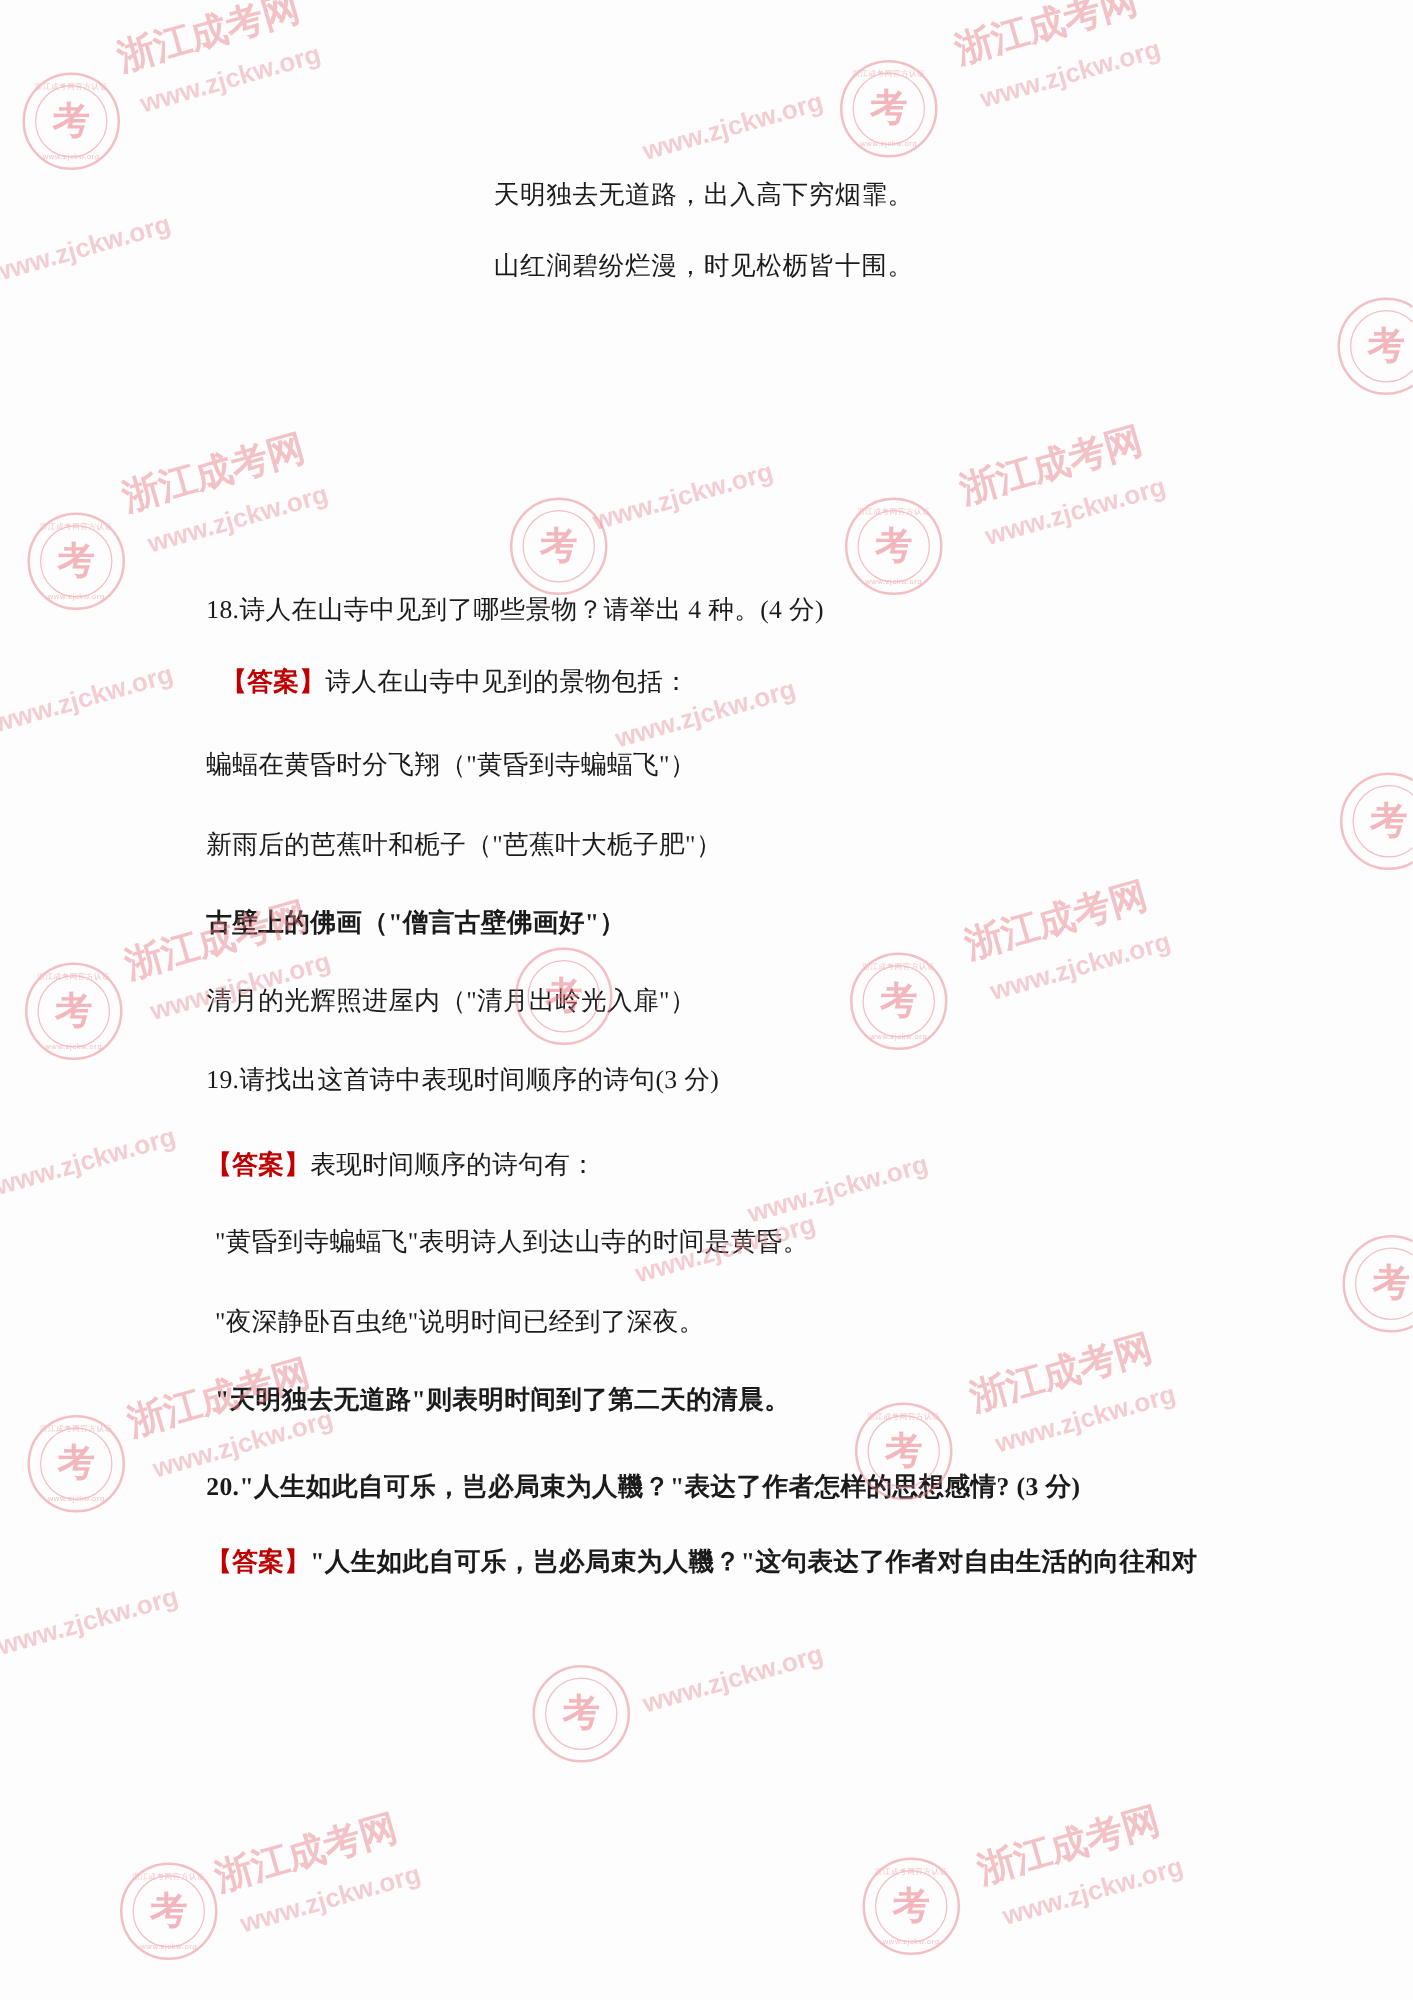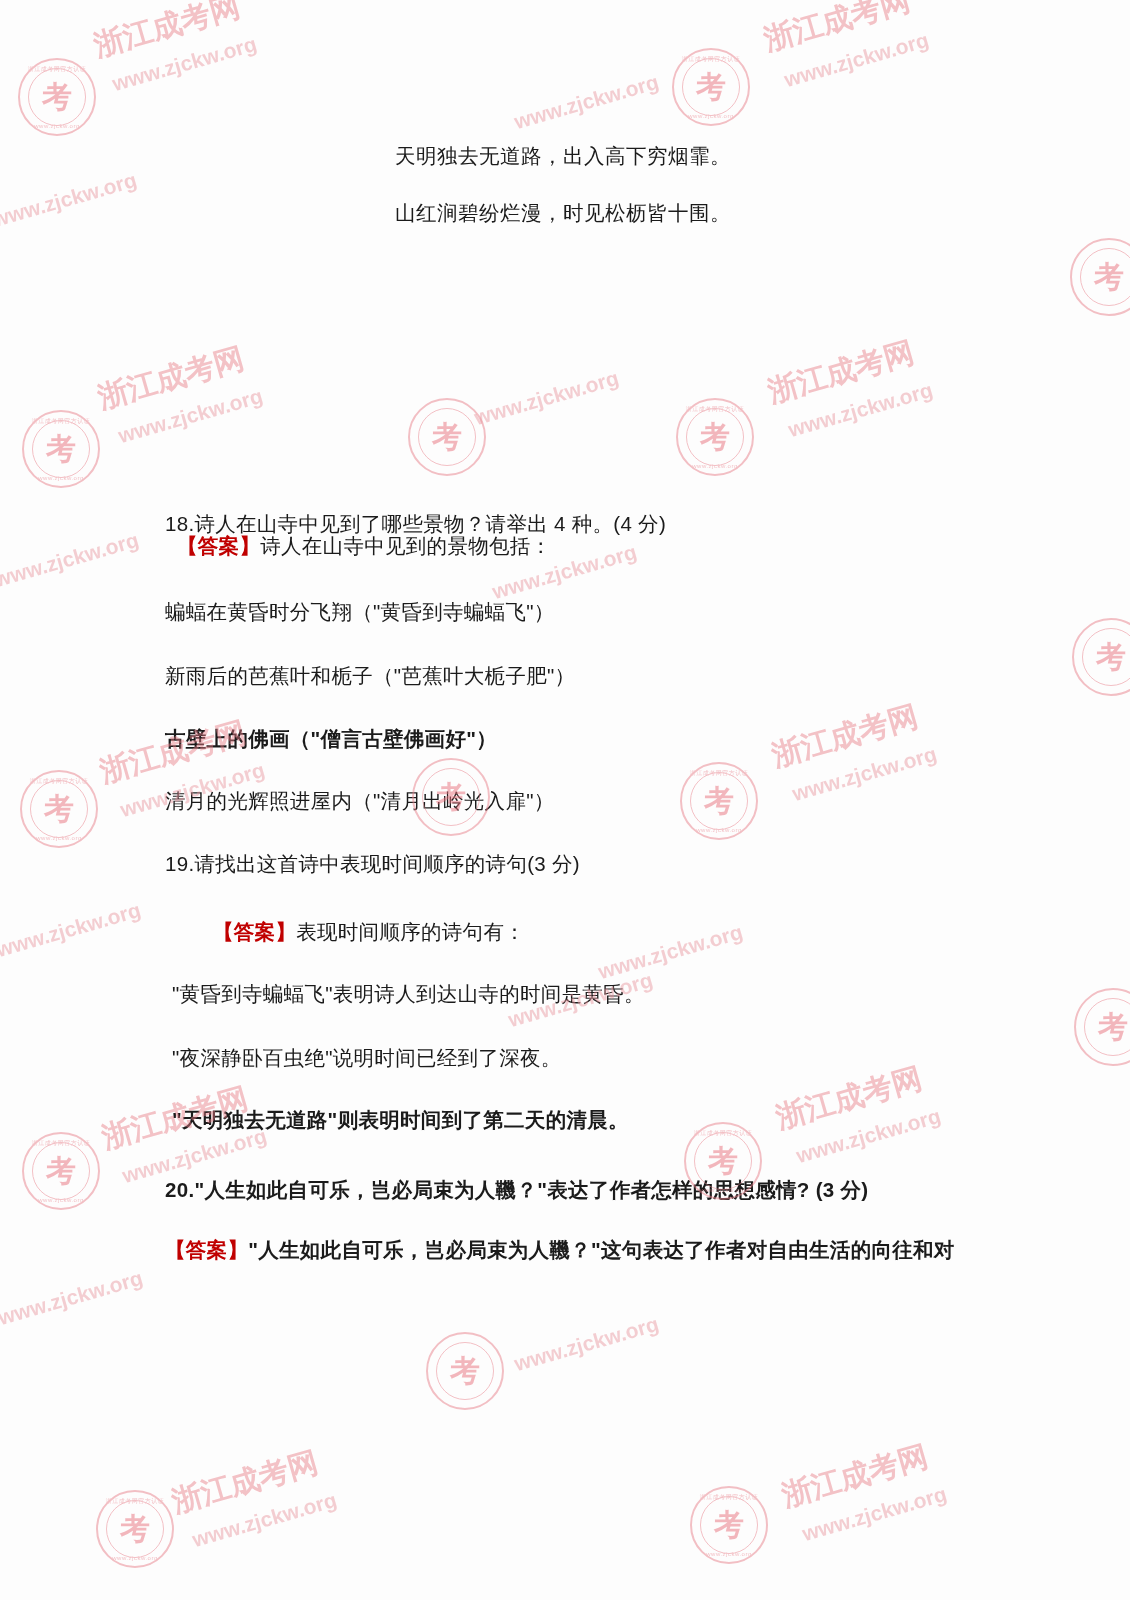--- a/index.html
+++ b/index.html
@@ -85,21 +85,21 @@
     position: absolute;
     inset: 0;
     z-index: 2;
   }
   .line {
     position: absolute;
     color: #1b1b1b;
     font-size: 20.5px;
     line-height: 1.4;
     white-space: nowrap;
-    font-family: Liberation Sans, sans-serif;
+    font-family: Liberation Serif, serif;
   }
   .poem {
     left: 395px;
     font-size: 20.5px;
     letter-spacing: 0.5px;
   }
   .poem-bold {
     font-weight: bold;
   }
   .q {
@@ -124,34 +124,34 @@
 </head>
 <body>
 
 <div id="page">
 
   <div id="content">
 
     <div class="line poem" style="top:142px;">天明独去无道路，出入高下穷烟霏。</div>
     <div class="line poem" style="top:199px;">山红涧碧纷烂漫，时见松枥皆十围。</div>
 
-    <div class="line q" style="top:474px;margin-top:36px;">18.诗人在山寺中见到了哪些景物？请举出 4 种。(4 分)</div>
+    <div class="line q" style="top:474px;">18.诗人在山寺中见到了哪些景物？请举出 4 种。(4 分)</div>
 
     <div class="line ans" style="top:532px;margin-left:12px;">
       <span class="tag">【答案】</span><span>诗人在山寺中见到的景物包括：</span>
     </div>
 
     <div class="line ans" style="top:598px;">蝙蝠在黄昏时分飞翔（"黄昏到寺蝙蝠飞"）</div>
     <div class="line ans" style="top:662px;">新雨后的芭蕉叶和栀子（"芭蕉叶大栀子肥"）</div>
     <div class="line ans bold-cn" style="top:725px;">古壁上的佛画（"僧言古壁佛画好"）</div>
     <div class="line ans" style="top:787px;">清月的光辉照进屋内（"清月出岭光入扉"）</div>
 
     <div class="line q" style="top:850px;">19.请找出这首诗中表现时间顺序的诗句(3 分)</div>
 
-    <div class="line ans" style="top:918px;margin-left:48px;">
+    <div class="line ans" style="top:918px;">
       <span class="tag">【答案】</span><span>表现时间顺序的诗句有：</span>
     </div>
 
     <div class="line ans ans-indent" style="top:980px;">"黄昏到寺蝙蝠飞"表明诗人到达山寺的时间是黄昏。</div>
     <div class="line ans ans-indent" style="top:1044px;">"夜深静卧百虫绝"说明时间已经到了深夜。</div>
     <div class="line ans ans-indent bold-cn" style="top:1106px;">"天明独去无道路"则表明时间到了第二天的清晨。</div>
 
     <div class="line q bold-cn" style="top:1176px;">20."人生如此自可乐，岂必局束为人鞿？"表达了作者怎样的思想感情? (3 分)</div>
 
     <div class="line ans bold-cn" style="top:1236px;">

